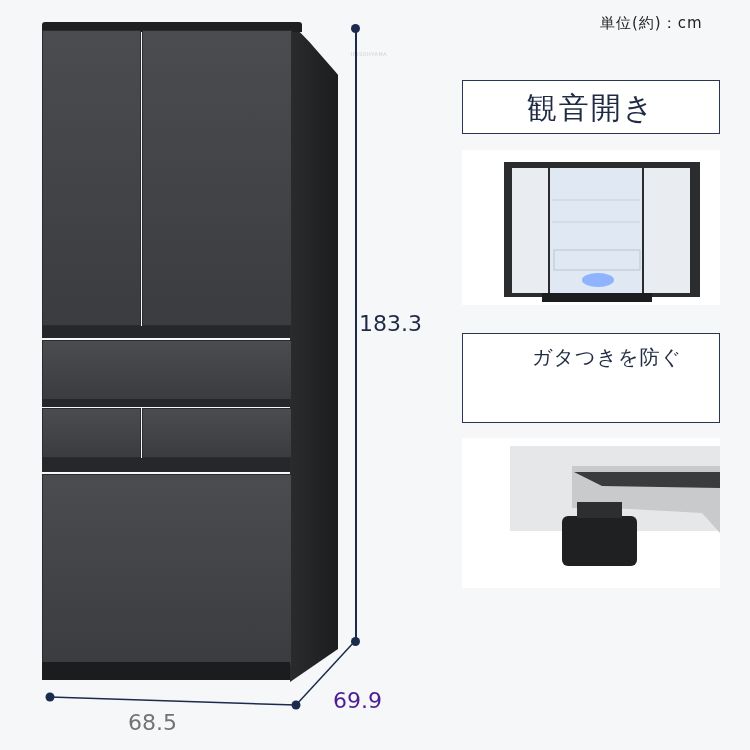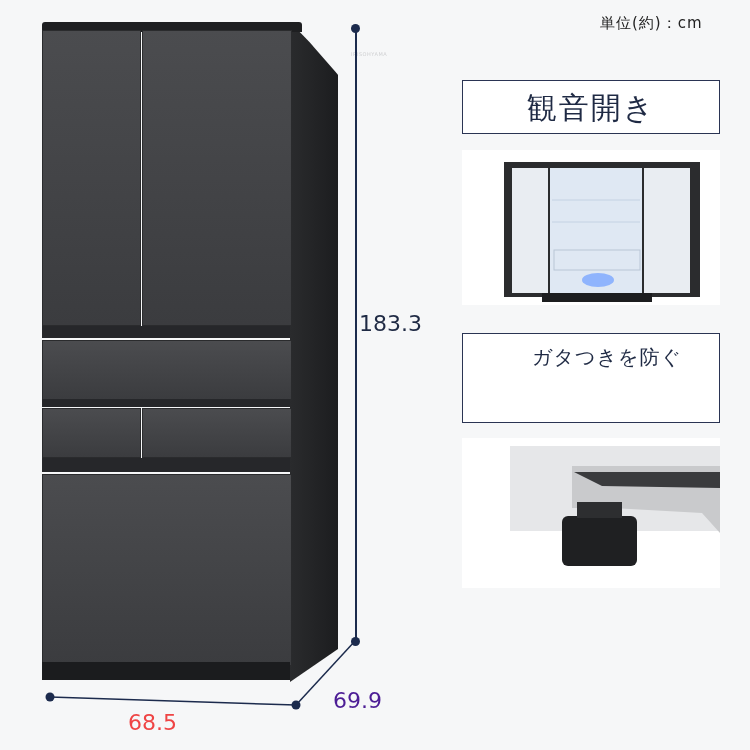--- a/index.html
+++ b/index.html
@@ -17,21 +17,21 @@
   .drawer1{left:0;top:318px;width:248px;height:58px;}
   .drawer2l{left:0;top:386px;width:97px;height:48px;}
   .drawer2r{left:100px;top:386px;width:148px;height:48px;}
   .drawer3{left:0;top:452px;width:248px;height:190px;}
   .base{left:0;top:640px;width:248px;height:18px;background:#1b1c1e;}
   .logo{left:208px;top:20px;font-size:5px;color:#cfd0d2;letter-spacing:.5px;}
   
   .dot{width:9px;height:9px;border-radius:50%;background:#1c2b4d;}
   .vline{left:355px;top:28px;width:2px;height:612px;background:#1c2b4d;}
   .dim-h{left:359px;top:311px;font-size:22px;color:#1f2a44;}
-  .dim-w{left:128px;top:710px;font-size:22px;color:#ef4444;}
+  .dim-w{left:128px;top:710px;font-size:22px;color:#737373;}
   .dim-d{left:333px;top:688px;font-size:22px;color:#4c1d95;}
   
   .box{background:#fff;border:1.5px solid #2a3453;box-sizing:border-box;text-align:center;color:#1f2a44;}
   .box1{left:462px;top:80px;width:258px;height:54px;font-size:30px;line-height:54px;letter-spacing:2px;}
   .box2{left:462px;top:333px;width:258px;height:90px;padding-left:32px;}
   .box2 .sub{font-size:20px;margin-top:10px;letter-spacing:1px;}
   .box2 .main{font-size:32px;margin-top:2px;letter-spacing:2px;}
   .photo{background:#fff;}
   .photo1{left:462px;top:150px;width:258px;height:155px;}
   .photo2{left:462px;top:438px;width:258px;height:150px;}

